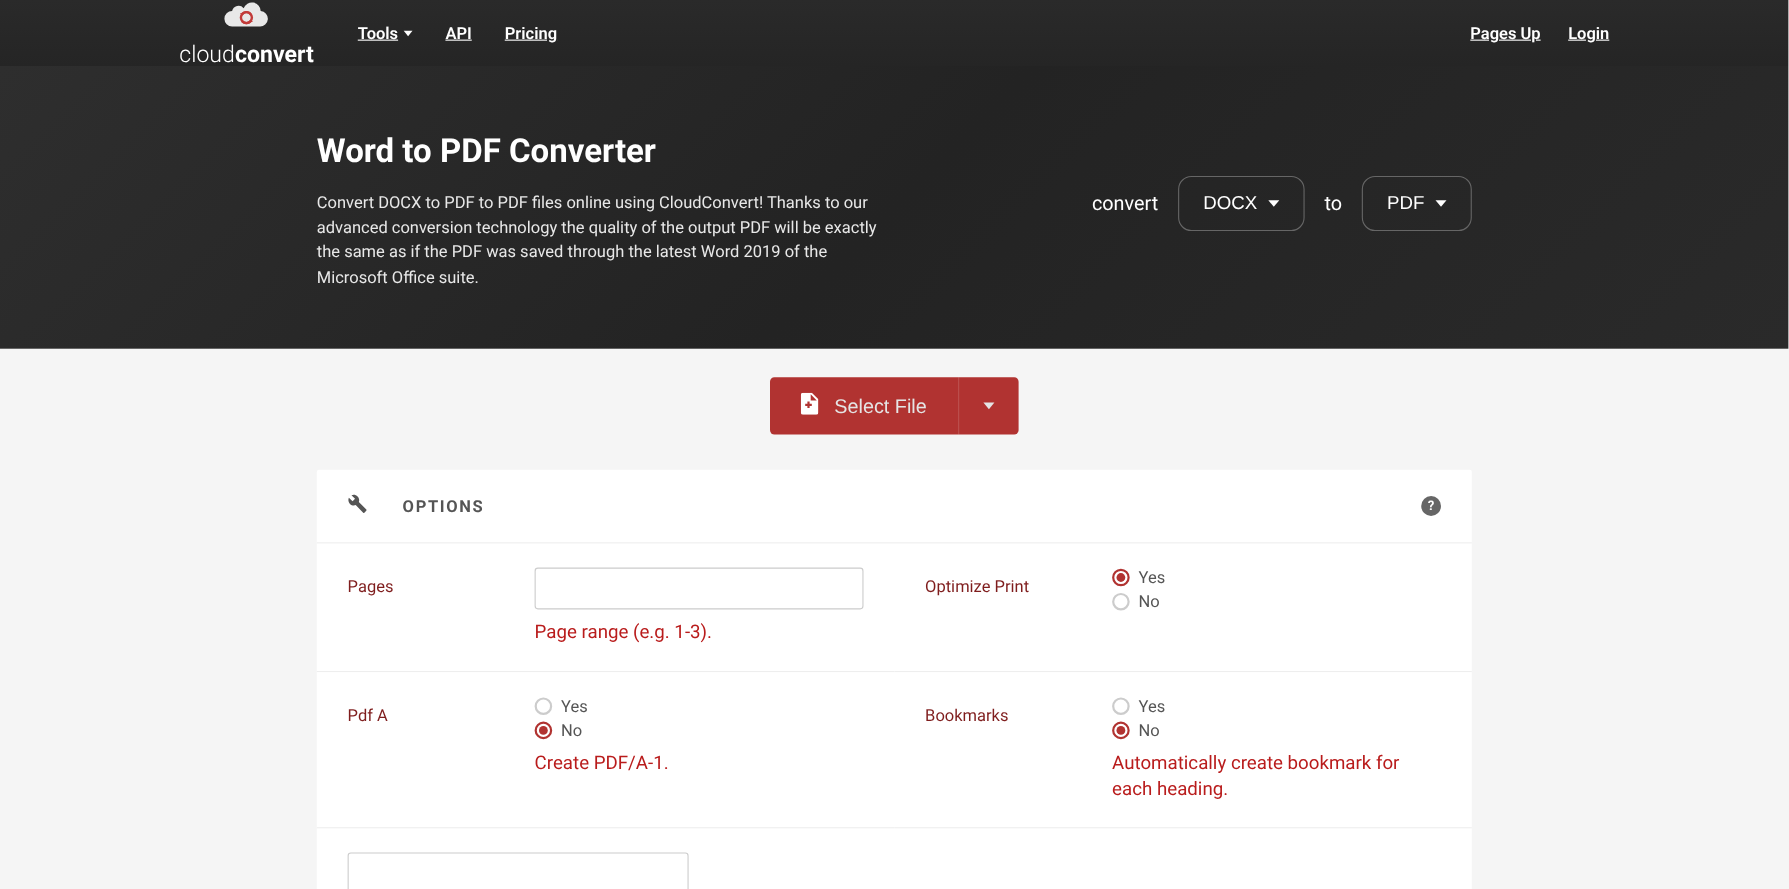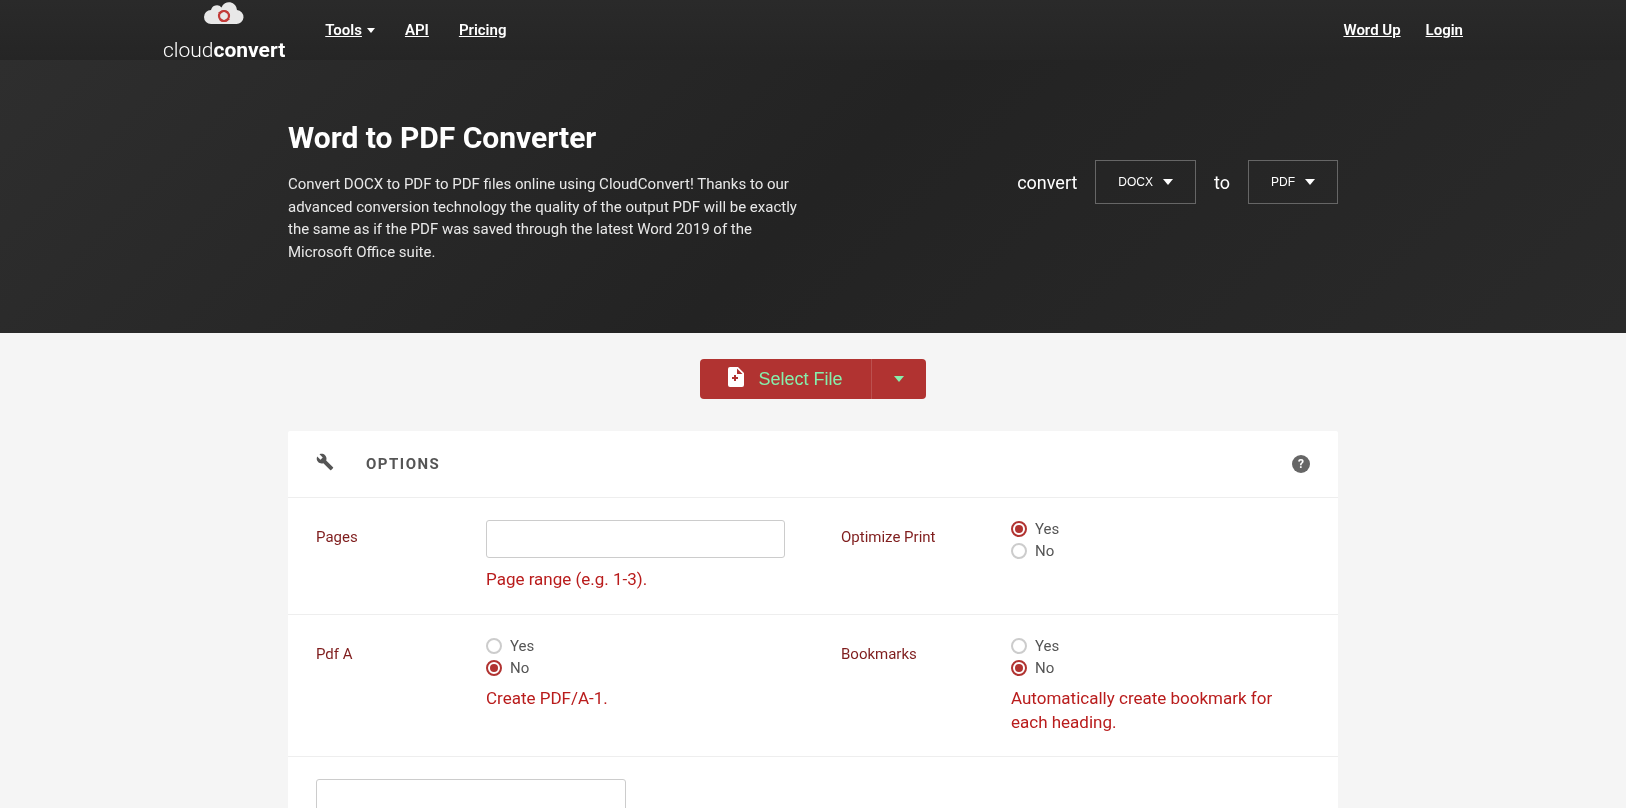--- a/index.html
+++ b/index.html
@@ -8,32 +8,32 @@
 .header { background: linear-gradient(to bottom, #2a2a2a, #252525); height: 60px; display: flex; align-items: center; padding: 0 40px; }
 .header-inner { width: 100%; max-width: 1300px; margin: 0 auto; display: flex; align-items: center; }
 .logo { display: flex; align-items: center; gap: 10px; margin-right: 40px; flex-direction: column; }
 .logo-icon { width: 42px; height: 30px; position: relative; }
 .logo-text { color: #fff; font-size: 21px; font-weight: 300; }
 .logo-text b { font-weight: 700; }
 .nav { display: flex; gap: 30px; }
 .nav-item { color: #fff; font-size: 15px; font-weight: 600; cursor: pointer; display: flex; align-items: center; gap: 5px; text-decoration: underline; }
 .nav-right { margin-left: auto; display: flex; gap: 25px; }
 
-.hero { background: linear-gradient(135deg, #2e2e2e 0%, #232323 50%, #2a2a2a 100%); padding: 60px 40px 70px; }
+.hero { background: linear-gradient(135deg, #2e2e2e 0%, #232323 50%, #2a2a2a 100%); padding: 60px 40px 54px; }
 .hero-inner { max-width: 1050px; margin: 0 auto; display: flex; gap: 80px; align-items: flex-start; }
 .hero-left { flex: 1; }
 .hero-title { color: #fff; font-size: 30px; font-weight: 700; margin-bottom: 18px; }
 .hero-desc { color: #e8e8e8; font-size: 15px; line-height: 1.5; max-width: 520px; }
 .hero-right { display: flex; align-items: center; gap: 18px; padding-top: 40px; }
 .convert-label { color: #fff; font-size: 18px; }
-.format-btn { border: 1px solid #666; background: transparent; color: #fff; padding: 14px 22px; font-size: 12px; border-radius: 0; cursor: pointer; display: flex; align-items: center; gap: 10px; }
+.format-btn { border: 1px solid #666; background: transparent; color: #fff; padding: 14px 22px; font-size: 17px; border-radius: 12px; cursor: pointer; display: flex; align-items: center; gap: 10px; }
 
 .main { max-width: 1050px; margin: 0 auto; padding: 0 0 40px; }
 .select-file-wrap { display: flex; justify-content: center; padding: 26px 0 32px; }
-.select-file { background: #b13331; color: #86efac; border: none; border-radius: 4px; display: flex; align-items: center; cursor: pointer; height: 40px; }
+.select-file { background: #b13331; color: #e5e5e5; border: none; border-radius: 4px; display: flex; align-items: center; cursor: pointer; height: 52px; }
 .select-file-main { display: flex; align-items: center; gap: 14px; padding: 0 28px; font-size: 18px; }
 .select-file-caret { padding: 0 22px; height: 100%; display: flex; align-items: center; border-left: 1px solid rgba(255,255,255,0.15); }
 
 .options-panel { background: #fff; border-radius: 2px; }
 .options-header { display: flex; align-items: center; padding: 22px 28px; border-bottom: 1px solid #eee; }
 .options-title { font-size: 15px; font-weight: 700; color: #555; letter-spacing: 1.5px; margin-left: 32px; }
 .help-icon { margin-left: auto; width: 18px; height: 18px; border-radius: 50%; background: #666; color: #fff; display: flex; align-items: center; justify-content: center; font-size: 12px; font-weight: 700; cursor: pointer; }
 
 .options-grid { display: grid; grid-template-columns: 1fr 1fr; }
 .option-cell { padding: 22px 28px; border-bottom: 1px solid #eee; display: flex; gap: 20px; }
@@ -73,21 +73,21 @@
     </div>
     <nav class="nav">
       <div class="nav-item">
         <span>Tools</span>
         <span class="chevron-down chevron-down-sm"></span>
       </div>
       <div class="nav-item">API</div>
       <div class="nav-item">Pricing</div>
     </nav>
     <div class="nav-right">
-      <div class="nav-item">Word Up</div>
+      <div class="nav-item">Pages Up</div>
       <div class="nav-item">Login</div>
     </div>
   </div>
 </header>
 
 <section class="hero">
   <div class="hero-inner">
     <div class="hero-left">
       <h1 class="hero-title">Word to PDF Converter</h1>
       <p class="hero-desc">Convert DOCX to PDF to PDF files online using CloudConvert! Thanks to our advanced conversion technology the quality of the output PDF will be exactly the same as if the PDF was saved through the latest Word 2019 of the Microsoft Office suite.</p>

